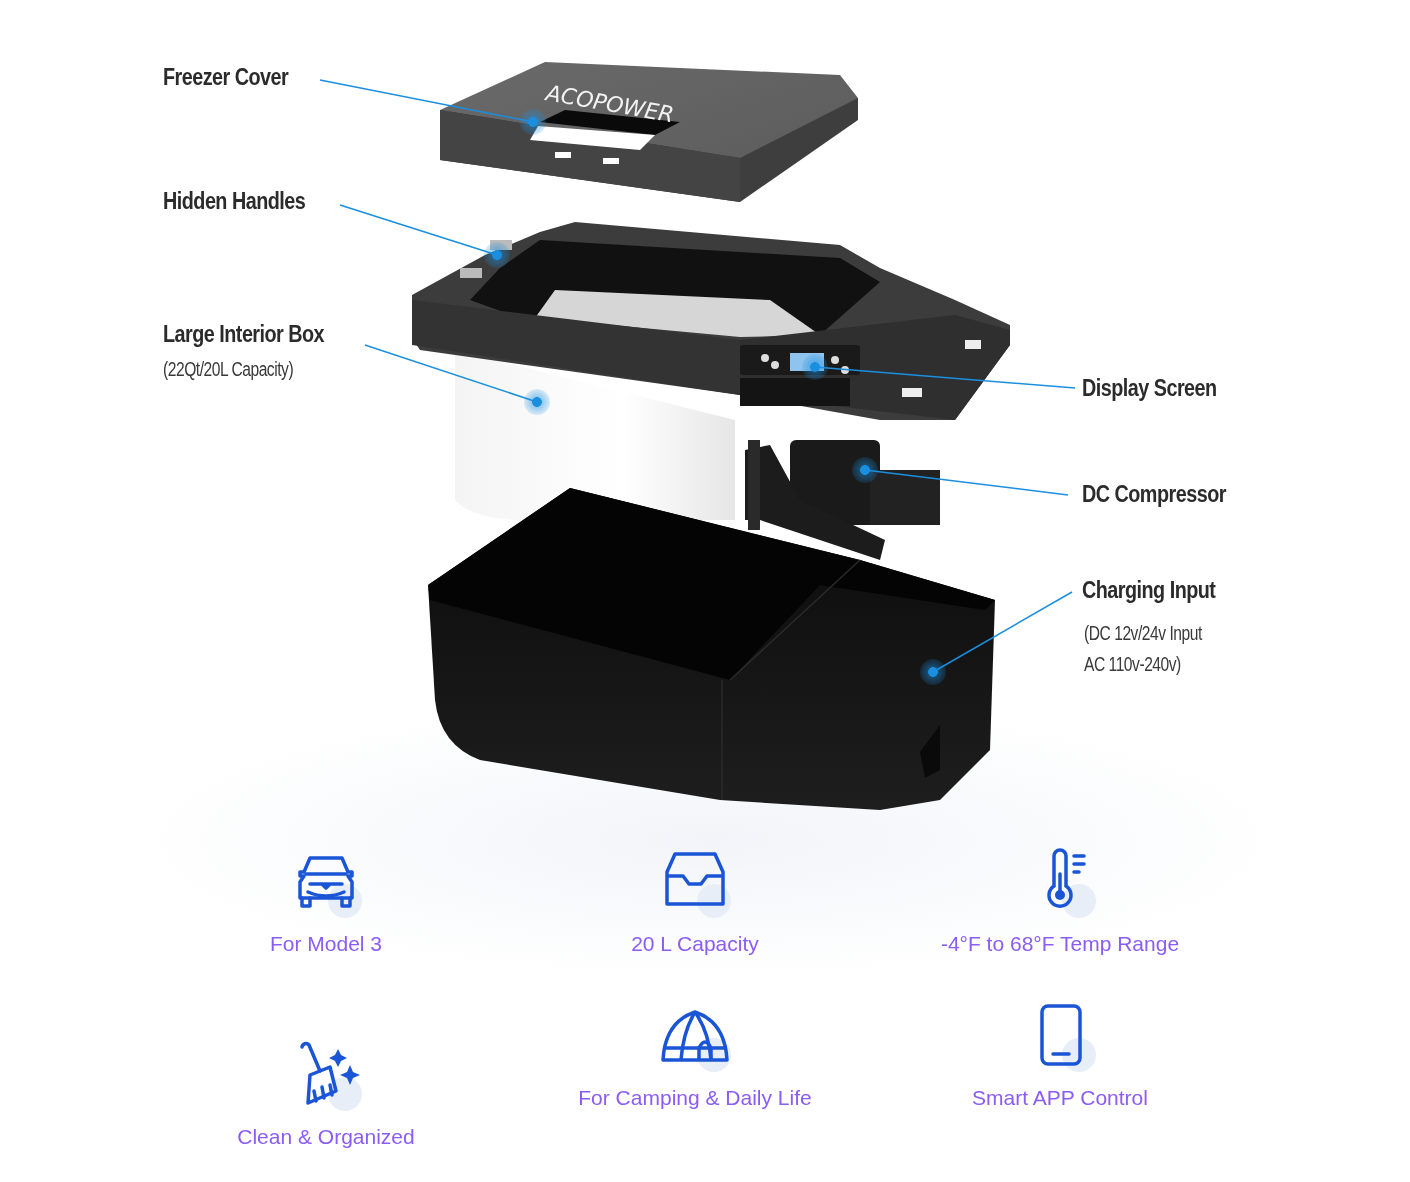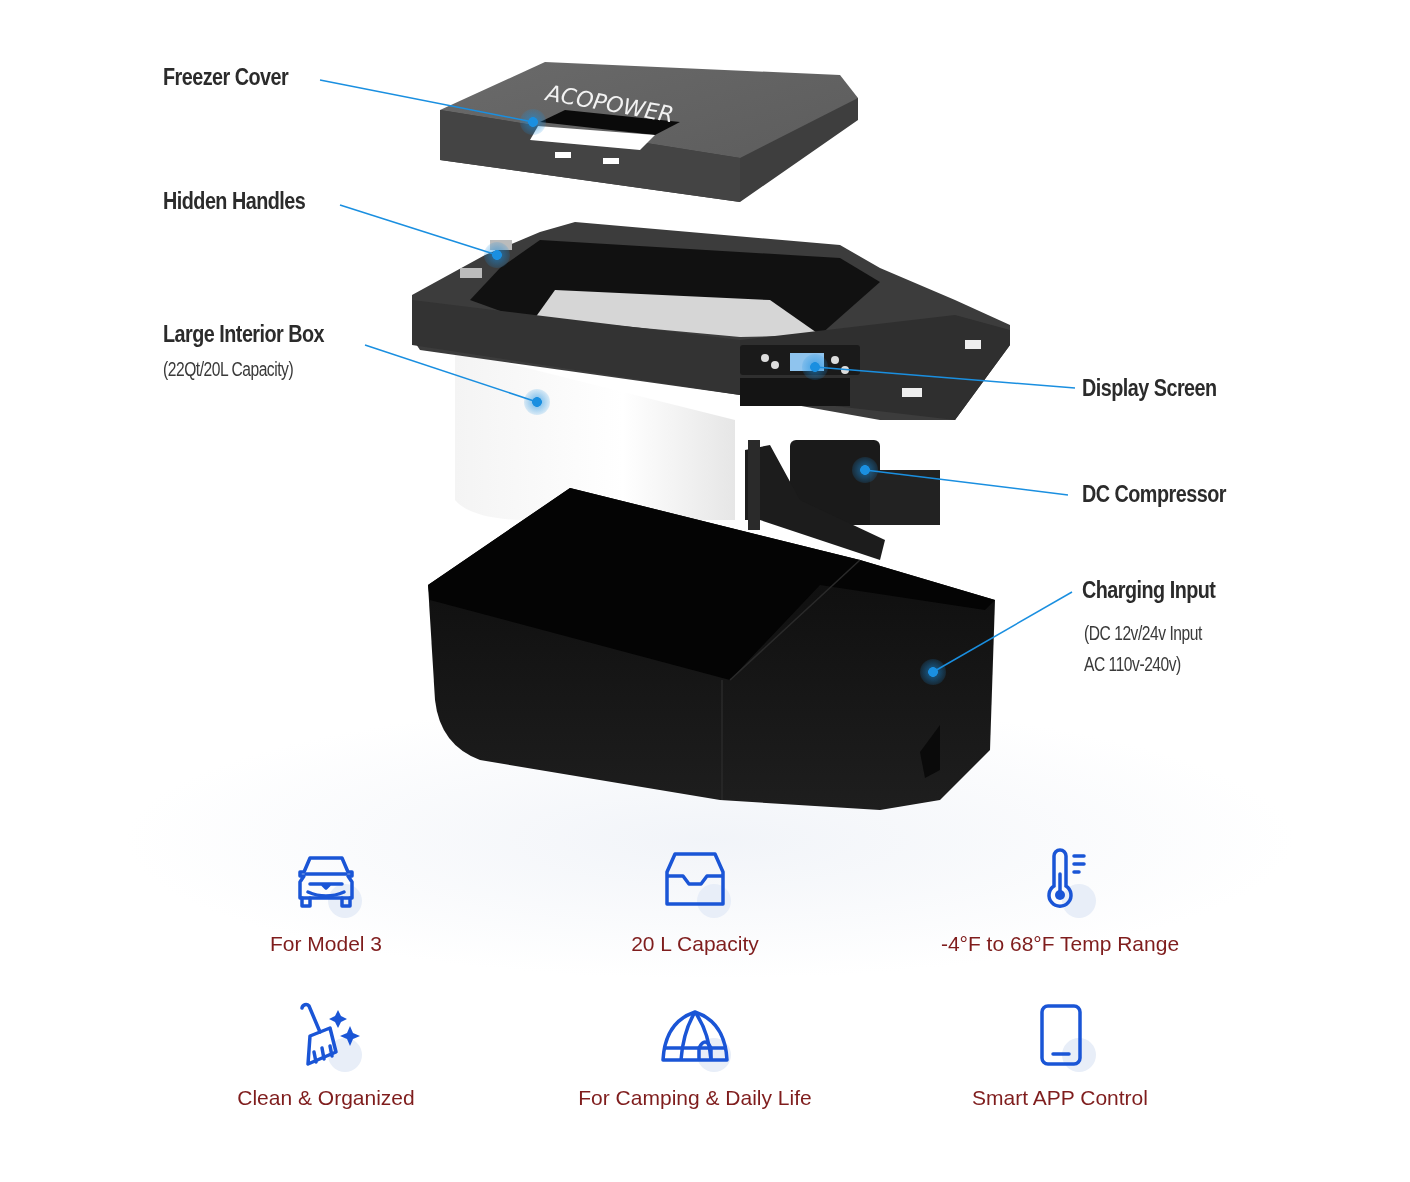--- a/index.html
+++ b/index.html
@@ -6,21 +6,21 @@
   body{width:1410px;height:1182px;position:relative;overflow:hidden;font-family:"Liberation Sans",sans-serif;}
   .stage{position:absolute;left:0;top:0;width:1410px;height:1182px;}
   .glow{position:absolute;left:120px;top:700px;width:1180px;height:280px;background:radial-gradient(ellipse at center, rgba(240,243,248,0.9) 0%, rgba(255,255,255,0) 70%);}
   .label{position:absolute;color:#2b2b2b;font-family:"Liberation Sans",sans-serif;font-weight:bold;font-size:23px;letter-spacing:-0.6px;transform:scaleX(0.86);transform-origin:left top;white-space:nowrap;}
   .sub{position:absolute;color:#3a3a3a;font-family:"Liberation Sans",sans-serif;font-size:20px;letter-spacing:-0.6px;transform:scaleX(0.78);transform-origin:left top;white-space:nowrap;line-height:31px;}
   svg.product{position:absolute;left:0;top:0;}
   .feature{position:absolute;width:300px;text-align:center;}
   .feature .ficon{position:relative;width:80px;height:70px;margin:0 auto;}
   .feature .ficon .halo{position:absolute;right:4px;bottom:0;width:34px;height:34px;border-radius:50%;background:#e8eef8;}
   .feature .ficon svg{position:absolute;left:0;top:0;}
-  .feature .ftext{font-size:21px;color:#7f1d1d;margin-top:14px;white-space:nowrap;}
+  .feature .ftext{font-size:21px;color:#8b5cf6;margin-top:14px;white-space:nowrap;}
 </style>
 </head>
 <body>
 
 <div class="stage">
   <div class="glow"></div>
 
   <svg class="product" width="1410" height="860" viewBox="0 0 1410 860">
     <defs>
       <linearGradient id="lidTop" x1="0" y1="0" x2="1" y2="1">
@@ -155,21 +155,21 @@
           <path d="M34,8 a6,6 0 0 1 12,0 L46,38 a11,11 0 1 1 -12,0 Z"></path>
           <path d="M40,26 L40,46"></path>
           <path d="M54,8 L64,8 M54,16 L64,16 M54,24 L59,24"></path>
         </g>
         <circle cx="40" cy="47" r="5" fill="#1a55d6"></circle>
       </svg>
     </div>
     <div class="ftext">-4°F to 68°F Temp Range</div>
   </div>
 
-  <div class="feature" style="left:176px;top:1002px;">
+  <div class="feature" style="left:176px;top:1041px;">
     <div class="ficon">
       <div class="halo"></div>
       <svg width="80" height="70" viewBox="0 0 80 70">
         <g fill="none" stroke="#1a55d6" stroke-width="3.5" stroke-linejoin="round" stroke-linecap="round">
           <path d="M16,6 a4,4 0 0 1 7,-2 L34,30"></path>
           <path d="M24,34 L44,26 L50,50 L22,62 Z"></path>
           <path d="M28,50 L30,60 M36,46 L38,57 M44,44 L46,54"></path>
         </g>
         <path d="M52,8 l3,6 l6,3 l-6,3 l-3,6 l-3,-6 l-6,-3 l6,-3 Z" fill="#1a55d6"></path>
         <path d="M64,24 l3,7 l7,3 l-7,3 l-3,7 l-3,-7 l-7,-3 l7,-3 Z" fill="#1a55d6"></path>

